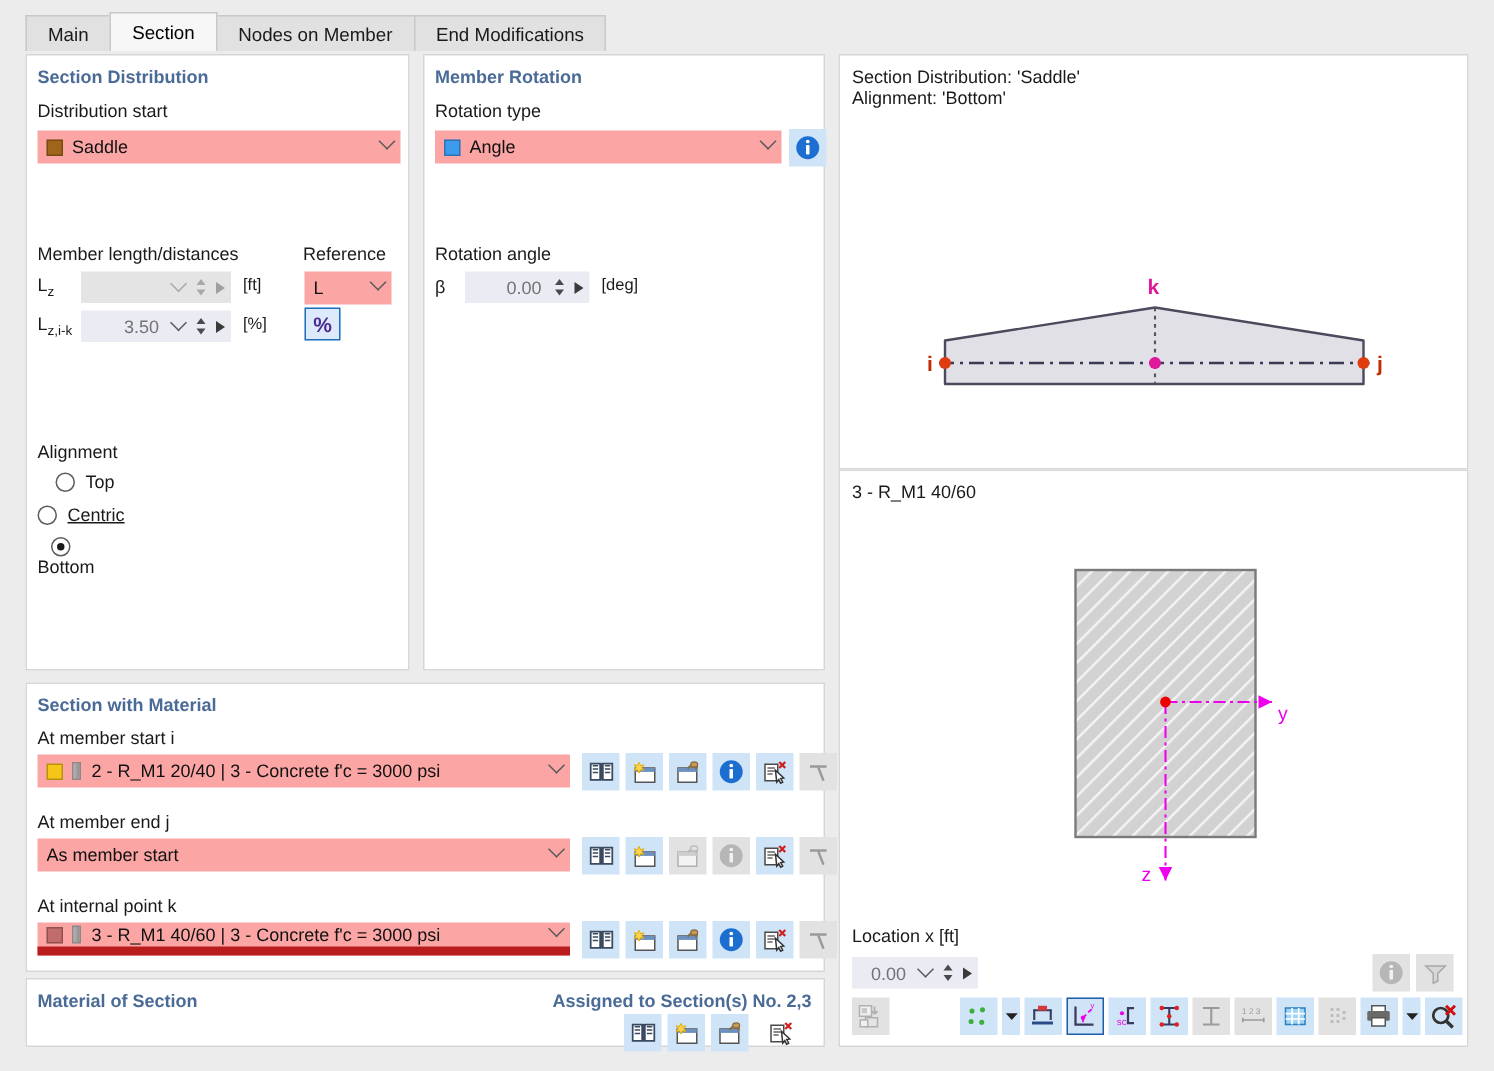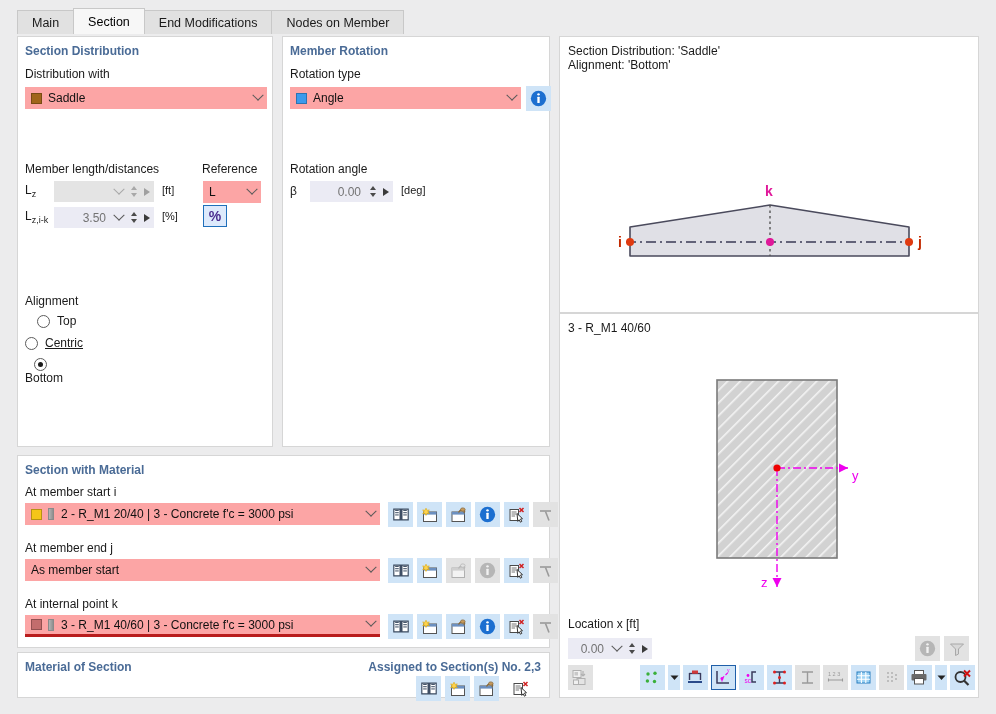--- a/index.html
+++ b/index.html
@@ -63,21 +63,21 @@
   
   .combo {
     position:absolute; height:22px;
     background:#fca5a5;
     border:none;
     display:flex; align-items:center;
     padding-left:6px;
     font-size:12px; color:#111;
     cursor:default;
   }
-  .combo.underline { border-bottom:3px solid #b91c1c;justify-content:space-between; }
+  .combo.underline { border-bottom:6px solid #b91c1c;justify-content:space-between; }
   .combo .cb-text { flex:1; overflow:hidden; white-space:nowrap; }
   .combo .cb-arrow {
     width:18px; text-align:center; color:#555; font-size:10px;
     flex:none;
   }
   .swatch { width:11px; height:11px; flex:none; margin-right:6px; border:1px solid rgba(0,0,0,.25); }
   .swatch-gray { width:6px; height:12px; flex:none; margin-right:7px; background:linear-gradient(90deg,#b4b4b4,#8f8f8f); border:1px solid #8a8a8a;}
 
   
   .chev {
@@ -158,32 +158,32 @@
 
 <div class="tabbar">
   <div class="tabstrip">
     <div class="tab">
         <span>Main</span>
       </div>
     <div class="tab active">
         <span>Section</span>
       </div>
     <div class="tab">
+        <span>Nodes on Member</span>
+      </div>
+    <div class="tab">
         <span>End Modifications</span>
       </div>
-    <div class="tab">
-        <span>Nodes on Member</span>
-      </div>
   </div>
 </div>
 
 <div class="panel" id="panel-section-distribution">
   <div class="panel-title">Section Distribution</div>
 
-  <div class="lbl" style="left:7px; top:30px;">Distribution with</div>
+  <div class="lbl" style="left:7px; top:30px;">Distribution start</div>
   <div class="combo" style="left:7px; top:50px; width:242px;">
     <span class="swatch" style="background:#a0651a"></span>
     <span class="cb-text">Saddle</span>
     <span class="cb-arrow"><span class="chev"></span></span>
   </div>
 
   <div class="lbl" style="left:7px; top:125px;">Member length/distances</div>
   <div class="lbl" style="left:184px; top:125px;">Reference</div>
 
   <div class="lbl" style="left:7px; top:146px;">

